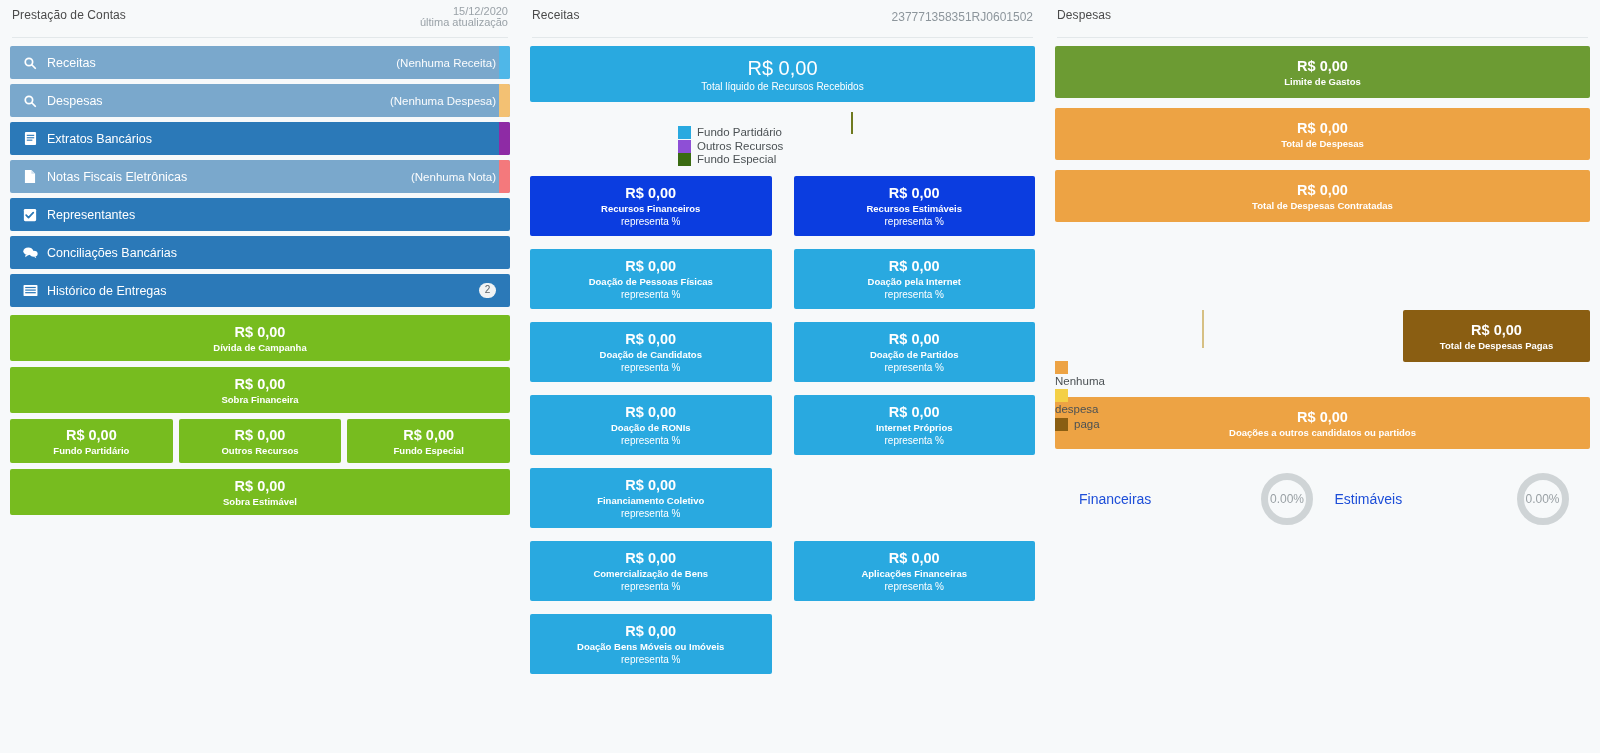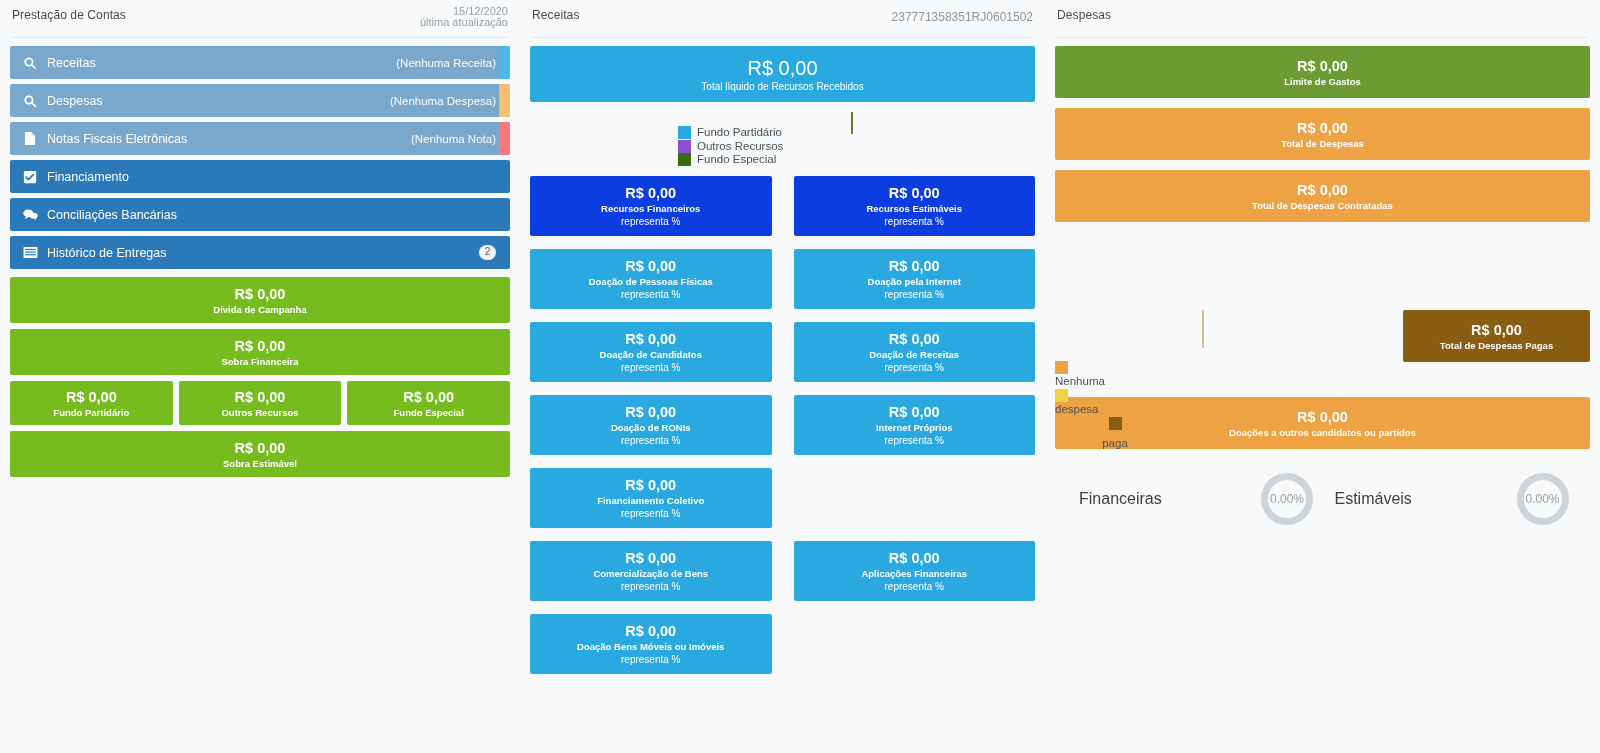--- a/index.html
+++ b/index.html
@@ -116,27 +116,27 @@
 
   .d-mid { position:relative; height: 175px; }
   .d-paid {
     position:absolute; right:0; top:88px; width:187px; height:52px;
     background:#8a5e12;
   }
   .d-axis { position:absolute; left:147px; top:88px; width:2px; height:38px; background:#d6c083; }
   .d-legend { position:absolute; left:0px; top:139px; width:120px; }
   .d-legend .sw { width:13px; height:13px; display:block; }
   .d-legend .tx { font-size:11.5px; color:#4b5154; line-height:15px; display:block; }
-  .d-legend .row-inline { display:flex; align-items:center; gap:6px;flex-direction:column; }
+  .d-legend .row-inline { display:flex; align-items:center; gap:6px; }
 
   .d-donations { height:52px; }
 
   .donuts { display:flex; align-items:center; margin-top: 24px; padding-left: 24px; }
   .donut-pair { display:flex; align-items:center; width:262px; }
-  .donut-label { font-size:16px; color:#404040; width:182px; }
+  .donut-label { font-size:14px; color:#1d4ed8; width:182px; }
   .donut {
     width:52px; height:52px; border-radius:50%;
     border:7px solid #cfd4d6;
     display:flex; align-items:center; justify-content:center;
     font-size:12px; color:#9aa1a5;
   }
 </style>
 </head>
 <body>
 
@@ -169,39 +169,51 @@
           <span class="mi-icon">
             <svg width="14" height="14" viewBox="0 0 16 16" fill="none" stroke="#fff" stroke-width="2">
               <circle cx="6.8" cy="6.8" r="4.2"></circle>
               <line x1="10" y1="10" x2="14" y2="14" stroke-linecap="round"></line>
             </svg>
           </span>
           <span class="mi-label">Despesas</span>
           <span class="mi-note">(Nenhuma Despesa)</span>
           <span class="accent" style="background: rgb(243, 193, 115);"></span>
         </div>
+        <div class="menu-item enabled">
+          <span class="mi-icon">
+            <svg width="13" height="15" viewBox="0 0 14 16">
+              <rect x="1" y="1" width="12" height="14" rx="1" fill="#fff"></rect>
+              <rect x="3" y="4" width="8" height="1.2" fill="#2b79b8"></rect>
+              <rect x="3" y="6.6" width="8" height="1.2" fill="#2b79b8"></rect>
+              <rect x="3" y="9.2" width="6" height="1.2" fill="#2b79b8"></rect>
+            </svg>
+          </span>
+          <span class="mi-label">Extratos Bancários</span>
+          <span class="accent" style="background: rgb(142, 43, 165);"></span>
+        </div>
         <div class="menu-item disabled">
           <span class="mi-icon">
             <svg width="12" height="15" viewBox="0 0 13 16">
               <path d="M1 1h7l4 4v10H1z" fill="#fff"></path>
               <path d="M8 1v4h4" fill="#cfe0ee"></path>
             </svg>
           </span>
           <span class="mi-label">Notas Fiscais Eletrônicas</span>
           <span class="mi-note">(Nenhuma Nota)</span>
           <span class="accent" style="background: rgb(244, 121, 124);"></span>
         </div>
         <div class="menu-item enabled">
           <span class="mi-icon">
             <svg width="14" height="14" viewBox="0 0 16 16">
               <rect x="1" y="1" width="14" height="14" rx="1.5" fill="#fff"></rect>
               <path d="M3.6 8.2l2.7 2.7 5.4-5.6" stroke="#2b79b8" stroke-width="2" fill="none" stroke-linecap="round" stroke-linejoin="round"></path>
             </svg>
           </span>
-          <span class="mi-label">Financiamento</span>
+          <span class="mi-label">Representantes</span>
         </div>
         <div class="menu-item enabled">
           <span class="mi-icon">
             <svg width="15" height="13" viewBox="0 0 17 14">
               <ellipse cx="6" cy="5.6" rx="5.6" ry="4.4" fill="#fff"></ellipse>
               <path d="M3 9.4l-.6 3 3.4-2.2z" fill="#fff"></path>
               <ellipse cx="12.2" cy="8.4" rx="4.4" ry="3.4" fill="#fff"></ellipse>
               <path d="M14.4 11.2l.6 2.4-2.6-1.7z" fill="#fff"></path>
             </svg>
           </span>
@@ -328,21 +340,21 @@
             <div class="v-label">Recursos Estimáveis</div>
             <div class="v-pct">representa %</div>
           </div>
           <div class="vblock r-card" style="background: rgb(41, 169, 224);">
             <div class="v-amount">R$ 0,00</div>
             <div class="v-label">Doação pela Internet</div>
             <div class="v-pct">representa %</div>
           </div>
           <div class="vblock r-card" style="background: rgb(41, 169, 224);">
             <div class="v-amount">R$ 0,00</div>
-            <div class="v-label">Doação de Receitas</div>
+            <div class="v-label">Doação de Partidos</div>
             <div class="v-pct">representa %</div>
           </div>
           <div class="vblock r-card" style="background: rgb(41, 169, 224);">
             <div class="v-amount">R$ 0,00</div>
             <div class="v-label">Internet Próprios</div>
             <div class="v-pct">representa %</div>
           </div>
           <div class="r-spacer"></div>
           <div class="vblock r-card" style="background: rgb(41, 169, 224);">
             <div class="v-amount">R$ 0,00</div>

